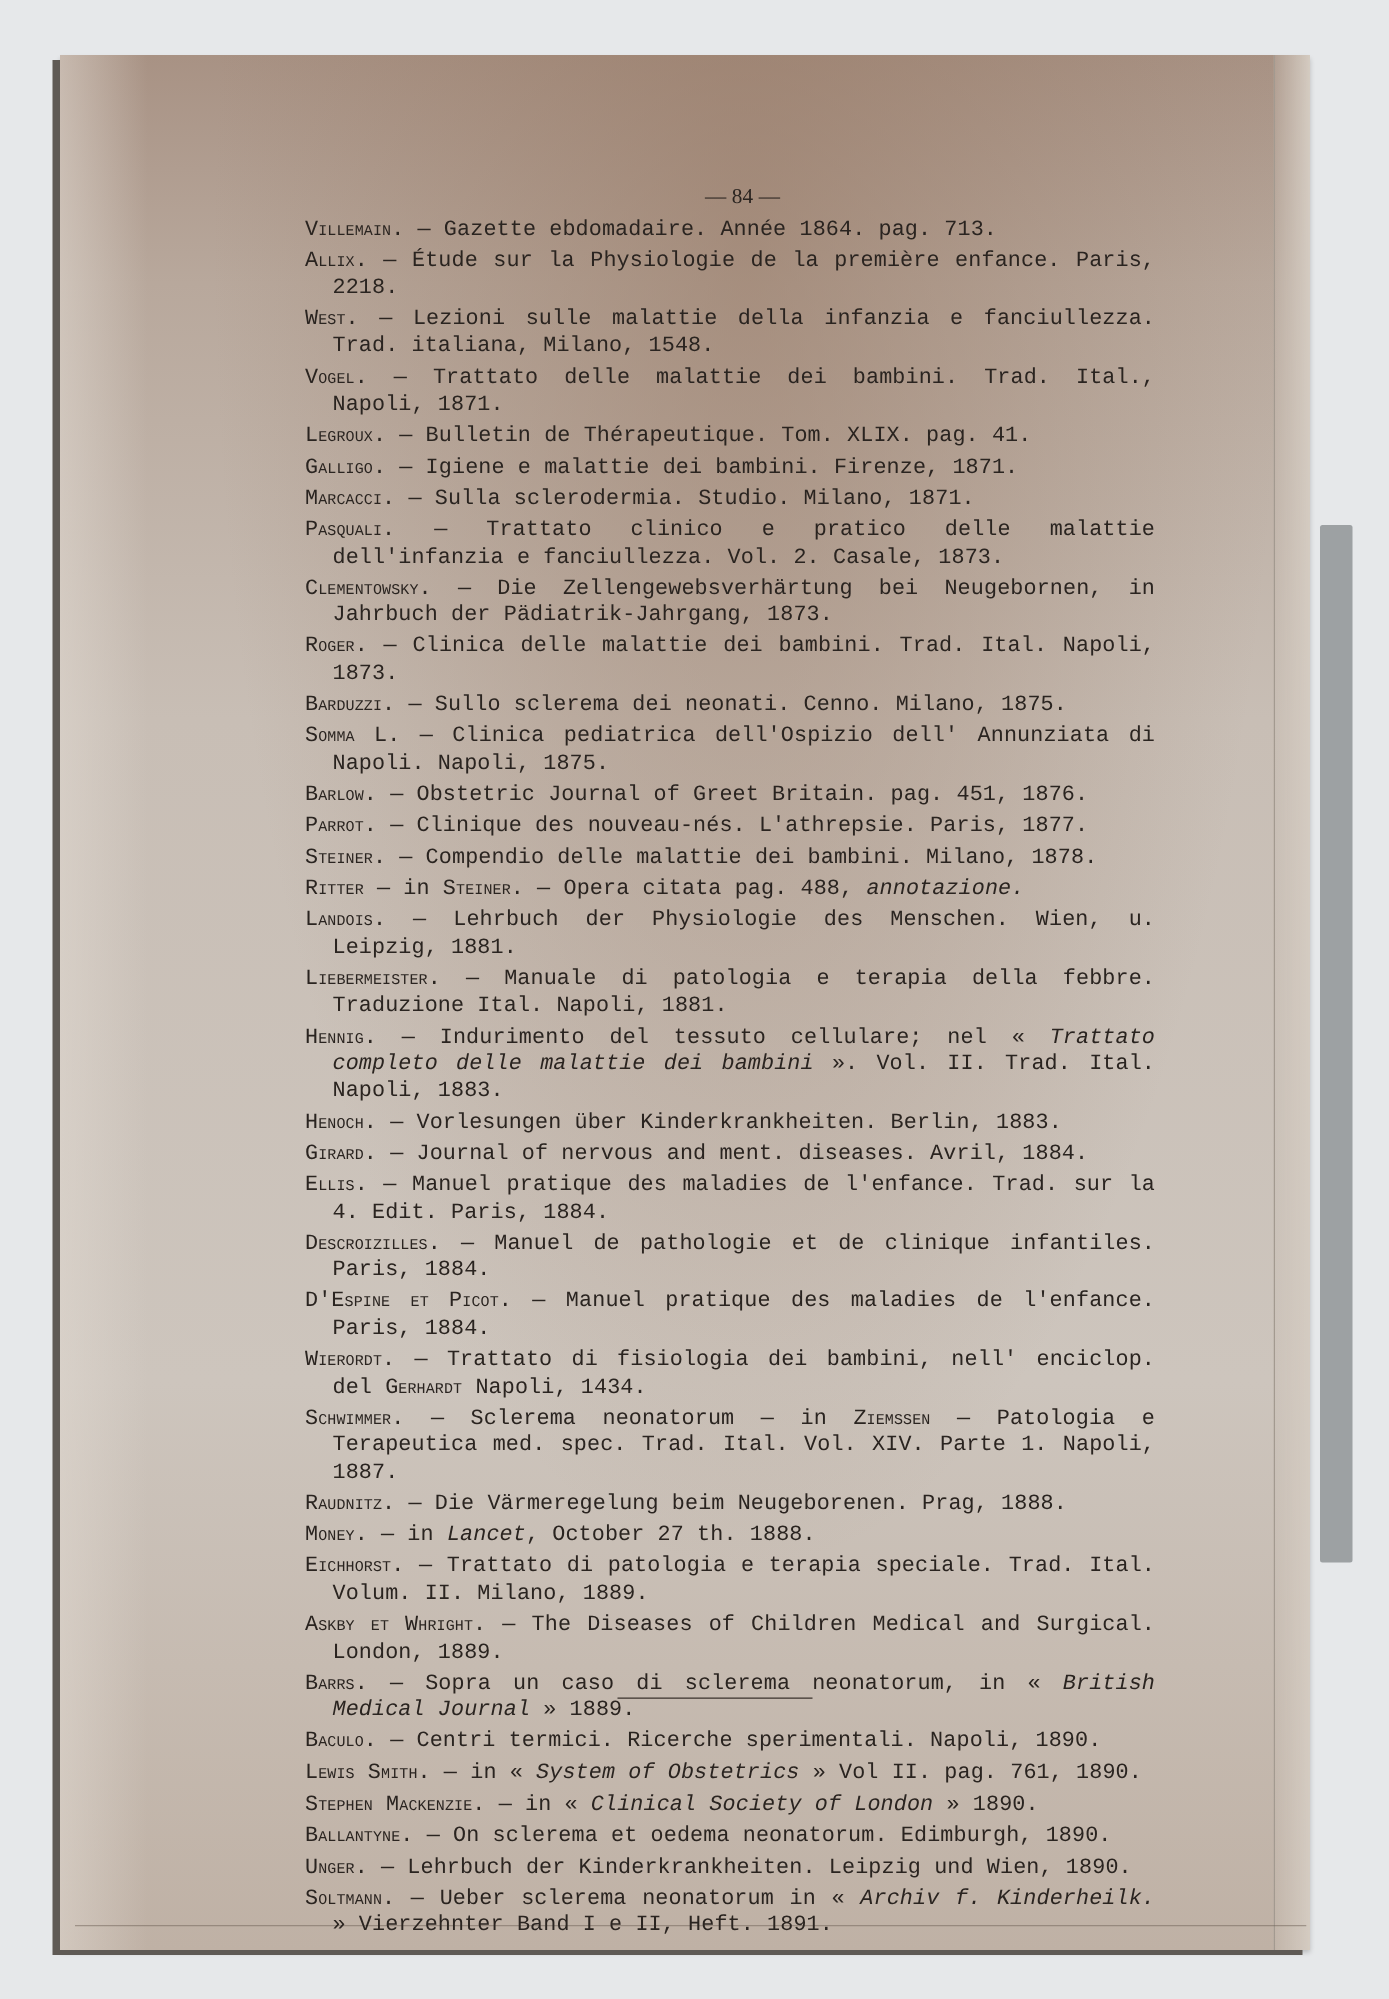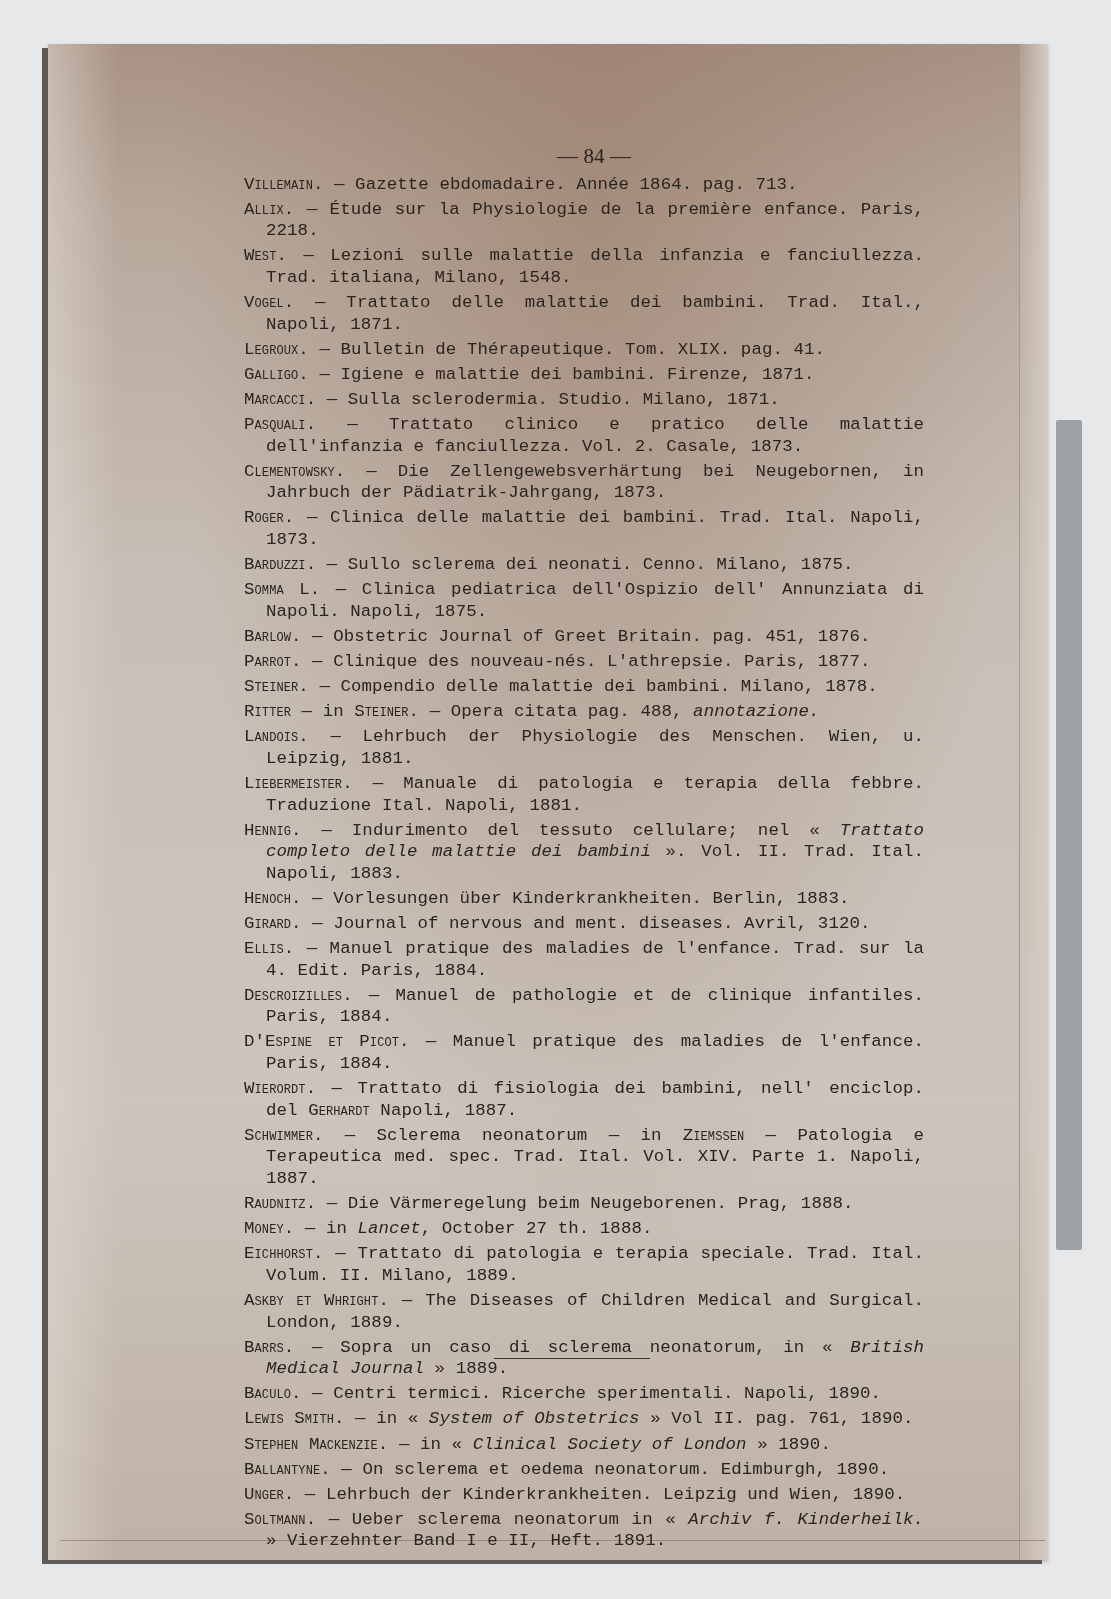--- a/index.html
+++ b/index.html
@@ -30,21 +30,21 @@
   }
   .bottom-edge {
     position: absolute; left: 60px; top: 1540px; width: 985px; height: 12px;
     border-top: 1px solid rgba(110,95,85,0.5);
   }
   .text-block {
     position: absolute; left: 244px; top: 146px; width: 680px;
     color: #2a2420; font-size: 17.4px; line-height: 21.6px;
     letter-spacing: 0.1px;
   }
-  .page-number { text-align: center; margin-bottom: 6px; font-size: 21px; padding-left: 20px; }
+  .page-number { text-align: center; margin-bottom: 6px; font-size: 17px; padding-left: 20px; }
   .entry { padding-left: 22px; text-indent: -22px; text-align: justify; margin: 0 0 3.5px 0; font-family: Liberation Mono, monospace; }
   .author { font-variant: small-caps; }
   .ital { font-style: italic; }
   .rule {
     position: absolute; left: 494px; top: 1358px; width: 156px; height: 0;
     border-top: 1.5px solid #3a322c;
   }
 </style>
 </head>
 <body>
@@ -69,25 +69,25 @@
       <p class="entry"><span class="author">Barduzzi.</span><span> — Sullo sclerema dei neonati. Cenno. Milano, 1875.</span></p>
       <p class="entry"><span class="author">Somma L.</span><span> — Clinica pediatrica dell'Ospizio dell' Annunziata di Napoli. Napoli, 1875.</span></p>
       <p class="entry"><span class="author">Barlow.</span><span> — Obstetric Journal of Greet Britain. pag. 451, 1876.</span></p>
       <p class="entry"><span class="author">Parrot.</span><span> — Clinique des nouveau-nés. L'athrepsie. Paris, 1877.</span></p>
       <p class="entry"><span class="author">Steiner.</span><span> — Compendio delle malattie dei bambini. Milano, 1878.</span></p>
       <p class="entry"><span class="author">Ritter</span><span> — in </span><span class="author">Steiner.</span><span> — Opera citata pag. 488, </span><span class="ital">annotazione.</span></p>
       <p class="entry"><span class="author">Landois.</span><span> — Lehrbuch der Physiologie des Menschen. Wien, u. Leipzig, 1881.</span></p>
       <p class="entry"><span class="author">Liebermeister.</span><span> — Manuale di patologia e terapia della febbre. Traduzione Ital. Napoli, 1881.</span></p>
       <p class="entry"><span class="author">Hennig.</span><span> — Indurimento del tessuto cellulare; nel « </span><span class="ital">Trattato completo delle malattie dei bambini</span><span> ». Vol. II. Trad. Ital. Napoli, 1883.</span></p>
       <p class="entry"><span class="author">Henoch.</span><span> — Vorlesungen über Kinderkrankheiten. Berlin, 1883.</span></p>
-      <p class="entry"><span class="author">Girard.</span><span> — Journal of nervous and ment. diseases. Avril, 3120.</span></p>
+      <p class="entry"><span class="author">Girard.</span><span> — Journal of nervous and ment. diseases. Avril, 1884.</span></p>
       <p class="entry"><span class="author">Ellis.</span><span> — Manuel pratique des maladies de l'enfance. Trad. sur la 4. Edit. Paris, 1884.</span></p>
       <p class="entry"><span class="author">Descroizilles.</span><span> — Manuel de pathologie et de clinique infantiles. Paris, 1884.</span></p>
       <p class="entry"><span class="author">D'Espine et Picot.</span><span> — Manuel pratique des maladies de l'enfance. Paris, 1884.</span></p>
-      <p class="entry"><span class="author">Wierordt.</span><span> — Trattato di fisiologia dei bambini, nell' enciclop. del </span><span class="author">Gerhardt</span><span> Napoli, 1887.</span></p>
+      <p class="entry"><span class="author">Wierordt.</span><span> — Trattato di fisiologia dei bambini, nell' enciclop. del </span><span class="author">Gerhardt</span><span> Napoli, 1434.</span></p>
       <p class="entry"><span class="author">Schwimmer.</span><span> — Sclerema neonatorum — in </span><span class="author">Ziemssen</span><span> — Patologia e Terapeutica med. spec. Trad. Ital. Vol. XIV. Parte 1. Napoli, 1887.</span></p>
       <p class="entry"><span class="author">Raudnitz.</span><span> — Die Värmeregelung beim Neugeborenen. Prag, 1888.</span></p>
       <p class="entry"><span class="author">Money.</span><span> — in </span><span class="ital">Lancet</span><span>, October 27 th. 1888.</span></p>
       <p class="entry"><span class="author">Eichhorst.</span><span> — Trattato di patologia e terapia speciale. Trad. Ital. Volum. II. Milano, 1889.</span></p>
       <p class="entry"><span class="author">Askby et Whright.</span><span> — The Diseases of Children Medical and Surgical. London, 1889.</span></p>
       <p class="entry"><span class="author">Barrs.</span><span> — Sopra un caso di sclerema neonatorum, in « </span><span class="ital">British Medical Journal</span><span> » 1889.</span></p>
       <p class="entry"><span class="author">Baculo.</span><span> — Centri termici. Ricerche sperimentali. Napoli, 1890.</span></p>
       <p class="entry"><span class="author">Lewis Smith.</span><span> — in « </span><span class="ital">System of Obstetrics</span><span> » Vol II. pag. 761, 1890.</span></p>
       <p class="entry"><span class="author">Stephen Mackenzie.</span><span> — in « </span><span class="ital">Clinical Society of London</span><span> » 1890.</span></p>
       <p class="entry"><span class="author">Ballantyne.</span><span> — On sclerema et oedema neonatorum. Edimburgh, 1890.</span></p>

